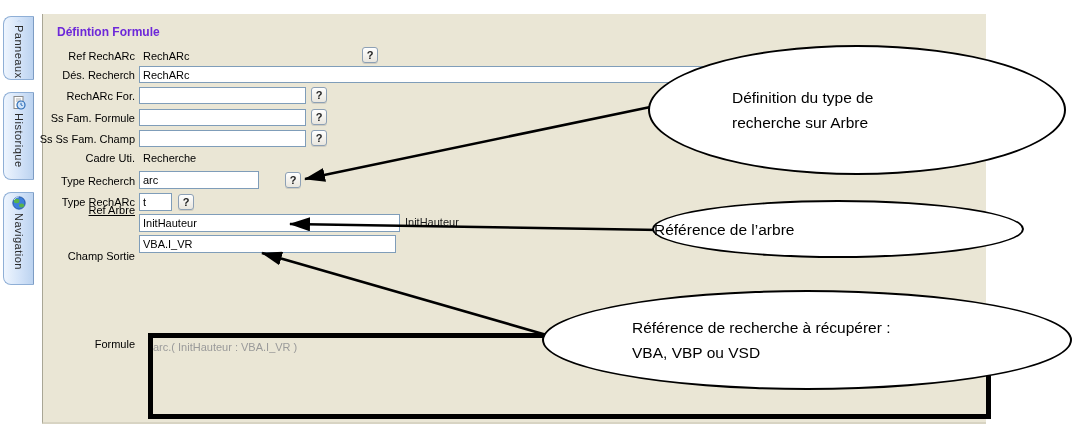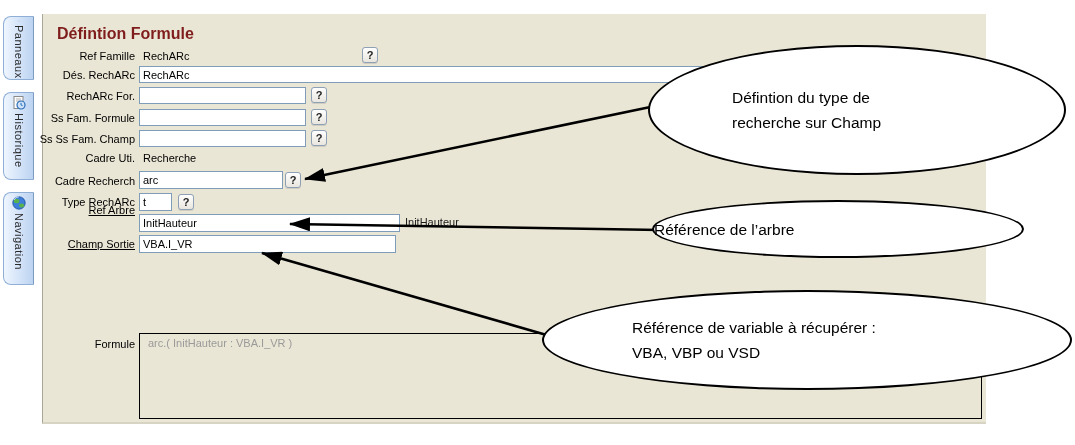--- a/index.html
+++ b/index.html
@@ -11,35 +11,35 @@
   
   .vtab { position:absolute; left:3px; width:31px;
           background:linear-gradient(90deg,#eef5fe 0%,#d3e3f8 55%,#bcd3f0 100%);
           border:1px solid #8fafd6; border-right:1px solid #7d9cc4;
           border-radius:8px 0 0 8px; cursor:pointer;
           display:flex; flex-direction:column; align-items:center; padding-top:3px; gap:3px; }
   .vtab .tlabel { writing-mode:vertical-rl; font-size:11px; color:#2b2b2b; letter-spacing:.5px; }
 
   .ficon { width:14px; height:14px; display:block; }
 
-  .ftitle { position:absolute; left:57px; top:25px; font-size:16px; font-weight:bold; color:#7f1d1d; }
+  .ftitle { position:absolute; left:57px; top:25px; font-size:12px; font-weight:bold; color:#6d28d9; }
 
   .flabel { position:absolute; left:36px; width:99px; text-align:right; font-size:11px; color:#000; white-space:nowrap; }
   .fstatic { position:absolute; font-size:11px; color:#000; white-space:nowrap; }
   .fhint   { position:absolute; font-size:11px; color:#1a1a1a; white-space:nowrap; }
 
   input.fbox { position:absolute; border:1px solid #7f9db9; background:#fff; font-family:"Liberation Sans",sans-serif;
                font-size:11px; color:#000; padding:1px 3px; height:18px; }
   .helpbtn { position:absolute; width:16px; height:16px; font-size:11px; font-weight:bold; color:#222;
              background:linear-gradient(#ffffff,#e9e6de); border:1px solid #8da0b5; border-radius:3px;
              text-align:center; line-height:14px; cursor:pointer; box-shadow:0 1px 0 #cfccc0; }
 
-  textarea.fmemo { position:absolute; left:139px; top:333px; width:843px; height:86px; resize:none;
-                   border:1px solid #000000; background:#eae6d5; color:#9a9a9a;
-                   font-family:"Liberation Sans",sans-serif; font-size:11px; padding:3px 8px; }
+  textarea.fmemo { position:absolute; left:148px; top:333px; width:843px; height:86px; resize:none;
+                   border:5px solid #000000; background:#eae6d5; color:#9a9a9a;
+                   font-family:"Liberation Sans",sans-serif; font-size:11px; padding:3px 0; }
 
   .arrows { position:absolute; left:0; top:0; width:1075px; height:445px; pointer-events:none; }
 
   .callout { position:absolute; background:#ffffff; border:2.5px solid #000; border-radius:50%;
              display:flex; align-items:center; color:#000; font-size:15.5px; line-height:25px; }
   .callout .ctext { width:100%; }
 </style>
 </head>
 <body>
 
@@ -67,82 +67,82 @@
     <circle cx="7" cy="7" r="6.2" fill="#3d7edb" stroke="#1d4e96" stroke-width="0.8"></circle>
     <ellipse cx="4.6" cy="5" rx="2.8" ry="2.2" fill="#58b44a"></ellipse>
     <ellipse cx="9.6" cy="9.4" rx="2.6" ry="2" fill="#58b44a"></ellipse>
     <path d="M2 4 A6.2 6.2 0 0 1 7 0.8" stroke="#bcd8f7" stroke-width="1" fill="none"></path>
   </svg>
   <span class="tlabel">Navigation</span>
 </div>
 
 <div class="ftitle">Défintion Formule</div>
 
-<div class="flabel" style="top:50px;">Ref Famille</div>
+<div class="flabel" style="top:50px;">Ref RechARc</div>
 <div class="fstatic" style="left:143px;top:50px;">RechARc</div>
 <button class="helpbtn" style="left:362px;top:47px;">?</button>
 
-<div class="flabel" style="top:69px;">Dés. RechARc</div>
+<div class="flabel" style="top:69px;">Dés. Recherch</div>
 <input class="fbox" style="left: 139px; top: 66px; width: 843px; height: 17px;" value="RechARc">
 
 <div class="flabel" style="top:90px;">RechARc For.</div>
 <input class="fbox" style="left: 139px; top: 87px; width: 167px; height: 17px;" value="">
 <button class="helpbtn" style="left:311px;top:87px;">?</button>
 
 <div class="flabel" style="top:112px;">Ss Fam. Formule</div>
 <input class="fbox" style="left: 139px; top: 109px; width: 167px; height: 17px;" value="">
 <button class="helpbtn" style="left:311px;top:109px;">?</button>
 
 <div class="flabel" style="top:133px;">Ss Ss Fam. Champ</div>
 <input class="fbox" style="left: 139px; top: 130px; width: 167px; height: 17px;" value="">
 <button class="helpbtn" style="left:311px;top:130px;">?</button>
 
 <div class="flabel" style="top:152px;">Cadre Uti.</div>
 <div class="fstatic" style="left:143px;top:152px;">Recherche</div>
 
-<div class="flabel" style="top:175px;">Cadre Recherch</div>
-<input class="fbox" style="left: 139px; top: 171px; width: 144px;" value="arc">
+<div class="flabel" style="top:175px;">Type Recherch</div>
+<input class="fbox" style="left: 139px; top: 171px; width: 120px;" value="arc">
 <button class="helpbtn" style="left:285px;top:172px;">?</button>
 
 <div class="flabel" style="top:196px;">Type RechARc</div>
 <input class="fbox" style="left: 139px; top: 193px; width: 33px;" value="t">
 <button class="helpbtn" style="left:178px;top:194px;">?</button>
 
 <div class="flabel" style="top:204px;text-decoration:underline;">Ref Arbre</div>
 <input class="fbox" style="left: 139px; top: 214px; width: 261px;" value="InitHauteur">
 <div class="fhint" style="left:405px;top:216px;">InitHauteur</div>
 
-<div class="flabel" style="top:238px;text-decoration:underline;">Champ Sortie</div>
+<div class="flabel" style="top:250px;">Champ Sortie</div>
 <input class="fbox" style="left: 139px; top: 235px; width: 257px;" value="VBA.I_VR">
 
 <div class="flabel" style="top:338px;">Formule</div>
 <textarea class="fmemo" disabled="" style="">arc.( InitHauteur : VBA.I_VR )</textarea>
 
 <svg class="arrows">
   <defs>
     <marker id="ah" markerUnits="userSpaceOnUse" markerWidth="22" markerHeight="14" refX="20" refY="7" orient="auto">
       <path d="M0,0 L21,7 L0,14 Z" fill="#000"></path>
     </marker>
   </defs>
   <line x1="660" y1="105" x2="305" y2="179" stroke="#000" stroke-width="2.6" marker-end="url(#ah)"></line>
   <line x1="660" y1="230" x2="290" y2="224" stroke="#000" stroke-width="2.6" marker-end="url(#ah)"></line>
   <line x1="550" y1="336" x2="262" y2="253" stroke="#000" stroke-width="2.6" marker-end="url(#ah)"></line>
 </svg>
 
 <div class="callout" style="left:648px;top:45px;width:418px;height:130px;">
   <div class="ctext" style="padding-left:82px;text-align:left;">
-    <div>Défintion du type de</div>
-    <div>recherche sur Champ</div>
+    <div>Définition du type de</div>
+    <div>recherche sur Arbre</div>
   </div>
 </div>
 
 <div class="callout" style="left:652px;top:200px;width:372px;height:58px;">
   <div class="ctext" style="text-align:left;">
     <div>Référence de l’arbre</div>
   </div>
 </div>
 
 <div class="callout" style="left:542px;top:290px;width:530px;height:100px;">
   <div class="ctext" style="padding-left:88px;text-align:left;">
-    <div>Référence de variable à récupérer :</div>
+    <div>Référence de recherche à récupérer :</div>
     <div>VBA, VBP ou VSD</div>
   </div>
 </div>
 
 </body></html>

